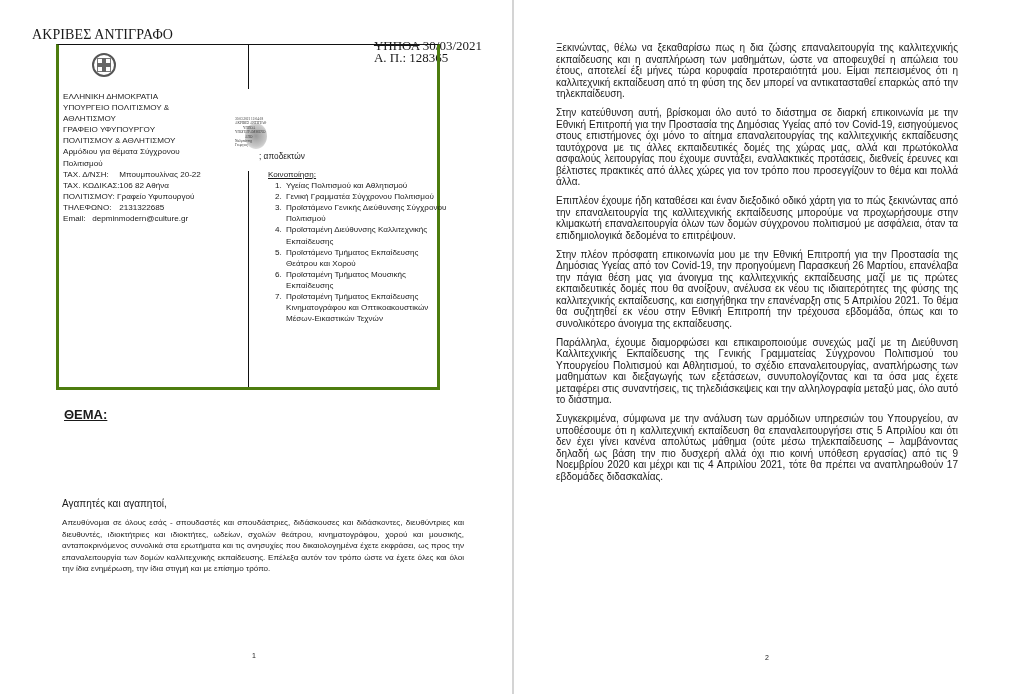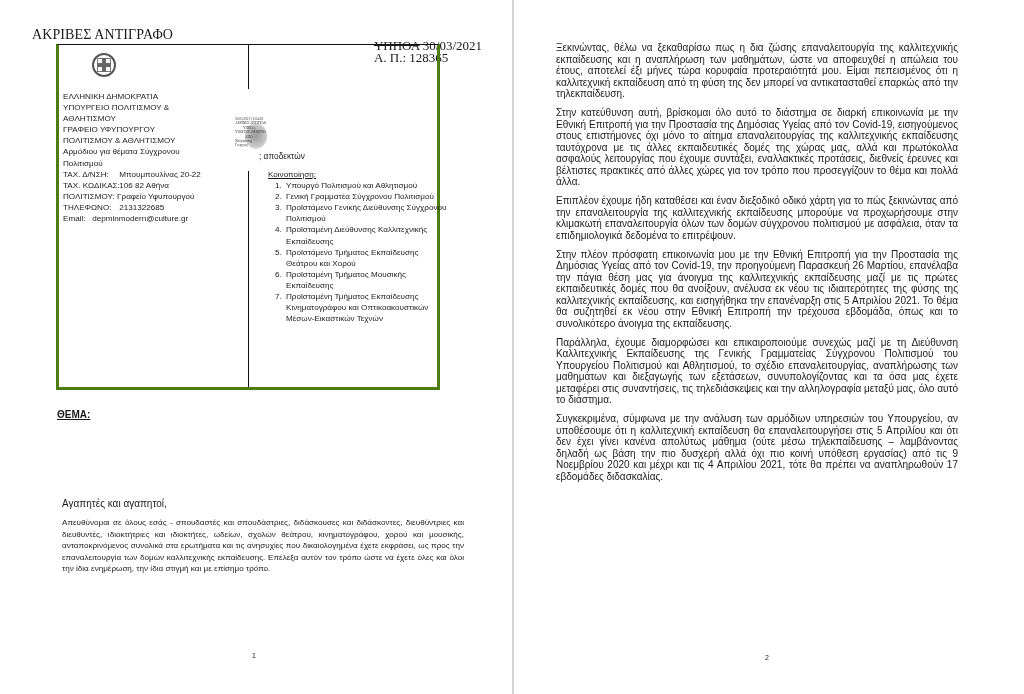--- a/index.html
+++ b/index.html
@@ -31,21 +31,21 @@
   .seal { position:absolute; left:176px; top:72px; width:44px; height:44px; font-family:"Liberation Serif", serif; font-size:3.4px; line-height:4.4px; color:#333; }
   .seal .blur { position:absolute; left:10px; top:6px; width:22px; height:26px; border-radius:50%; background:radial-gradient(circle, #9a9a9a 0%, #c8c8c8 60%, rgba(255,255,255,0) 100%); }
   .seal span { position:relative; display:block; white-space:nowrap; }
 
   .recipients-label { position:absolute; left:243px; top:108px; font-size:8.3px; }
   .cc { position:absolute; left:195px; top:108px; width:180px; font-size:8.1px; line-height:11.1px;margin-left:14px; }
   .cc .cc-title { text-decoration:underline; }
   .cc ol { margin:0; padding-left:16px; }
   .cc li { padding-left:2px; }
 
-  .subject { position:absolute; left:57px; top:409px; width:400px; font-size:10px; line-height:11.5px; font-weight:bold; }
+  .subject { position:absolute; left:64px; top:409px; width:400px; font-size:13px; line-height:11.5px; font-weight:bold; }
   .subject .label { text-decoration:underline; }
 
   .greeting { position:absolute; left:62px; top:498px; font-size:10px; }
   .body1 { position:absolute; left:62px; top:517px; width:402px; font-size:8.1px; line-height:11.5px; text-align:justify; }
   .pnum { position:absolute; font-size:7px; }
   #pnum1 { left:252px; top:652px; }
   #pnum2 { left:765px; top:654px; }
 
   .p2text { position:absolute; left:556px; top:42px; width:402px; font-size:10px; line-height:11.5px; text-align:justify; }
   .p2text p { margin:0 0 7.5px 0; }
@@ -95,21 +95,21 @@
       <span style="padding-left:10px">ΑΠΟ</span>
       <span>Ναλμπάντης</span>
       <span>Γεωργιος</span>
     </div>
 
     <div class="recipients-label" style="left:200px; top:106px;">; αποδεκτών</div>
 
     <div class="cc" style="top:124px;">
       <div class="cc-title">Κοινοποίηση:</div>
       <ol>
-        <li>Υπουργό Πολιτισμού και Αθλητισμού</li>
+        <li>Υγείας Πολιτισμού και Αθλητισμού</li>
         <li>Γενική Γραμματέα Σύγχρονου Πολιτισμού</li>
         <li>Προϊστάμενο Γενικής Διεύθυνσης Σύγχρονου Πολιτισμού</li>
         <li>Προϊσταμένη Διεύθυνσης Καλλιτεχνικής Εκπαίδευσης</li>
         <li>Προϊστάμενο Τμήματος Εκπαίδευσης Θεάτρου και Χορού</li>
         <li>Προϊσταμένη Τμήματος Μουσικής Εκπαίδευσης</li>
         <li>Προϊσταμένη Τμήματος Εκπαίδευσης Κινηματογράφου και Οπτικοακουστικών Μέσων-Εικαστικών Τεχνών</li>
       </ol>
     </div>
   </div>
 

